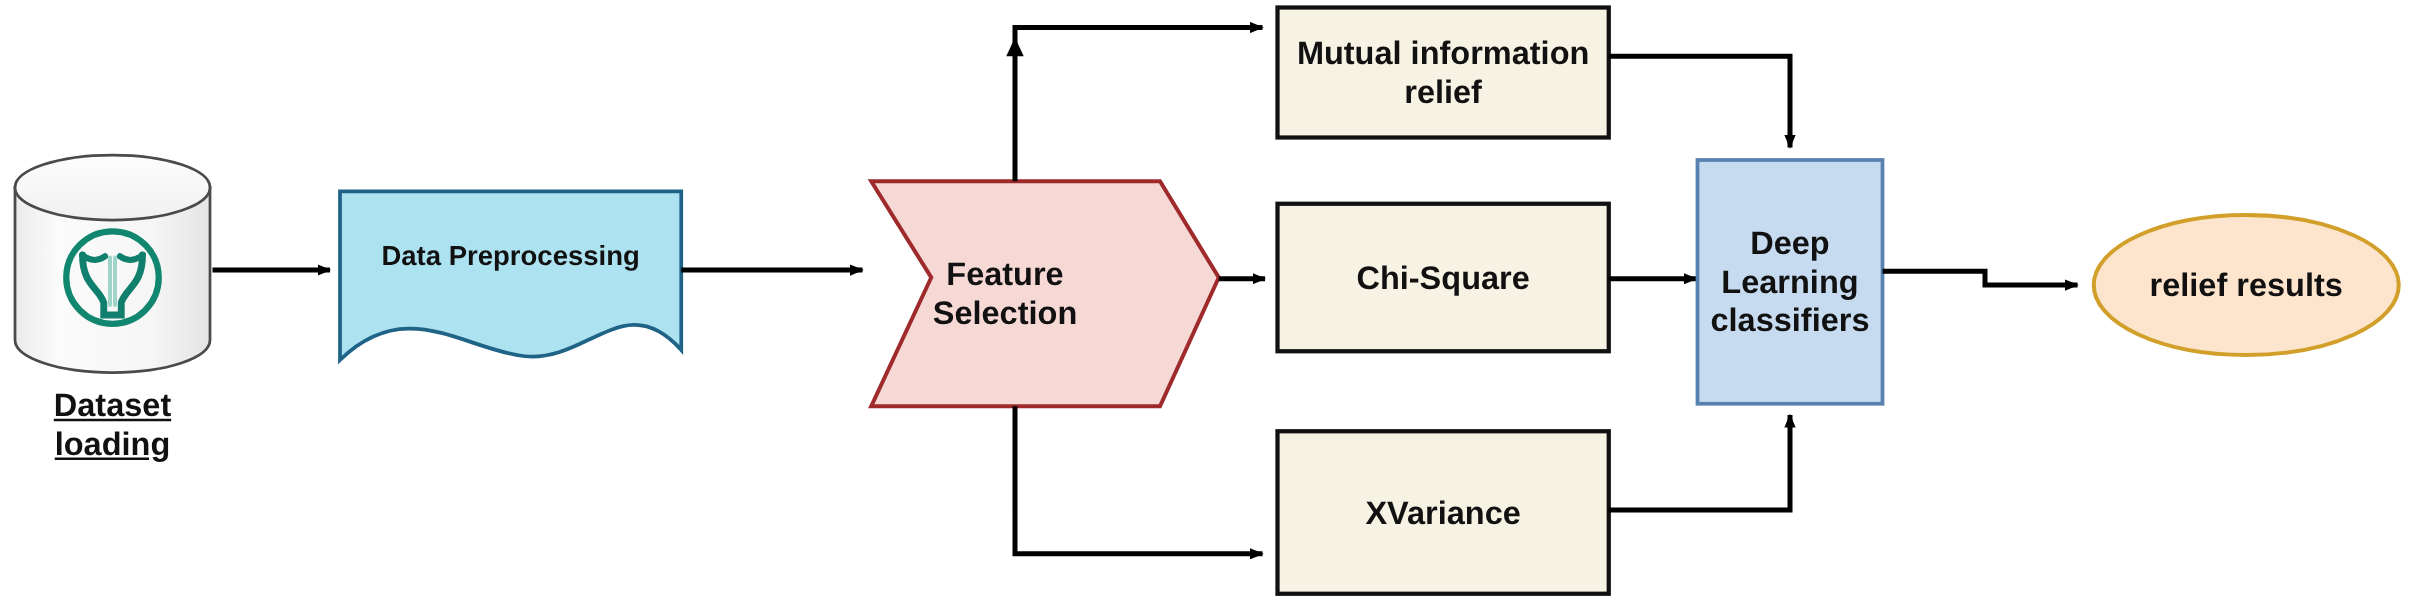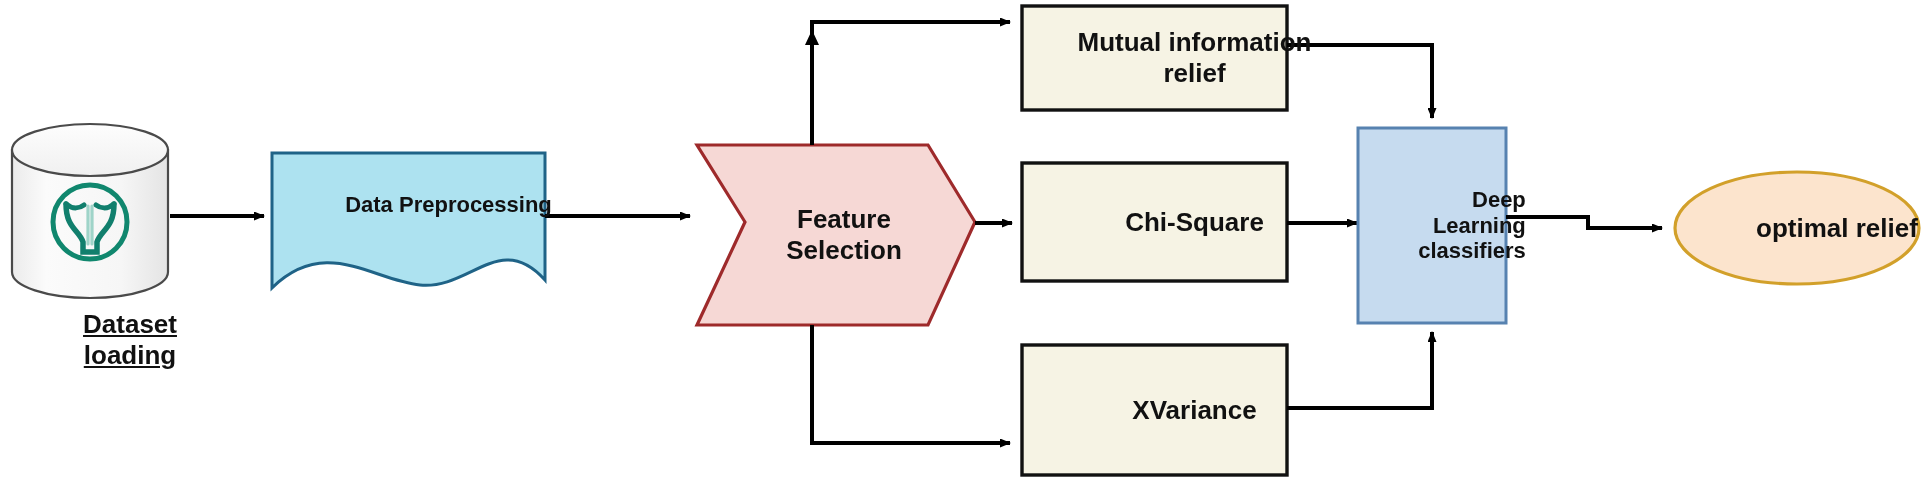--- a/index.html
+++ b/index.html
@@ -26,26 +26,25 @@
     position: absolute;
     display: flex;
     align-items: center;
     justify-content: center;
     text-align: center;
     font-weight: bold;
     color: #111111;
     line-height: 1.18;
     pointer-events: none;
     white-space: pre-line;
-    margin-left: 40px;
   }
   .lbl-preprocessing { font-size: 22px; }
   .lbl-feature       { font-size: 26px; }
   .lbl-method        { font-size: 26px; }
-  .lbl-dl            { font-size: 22px; text-align: right; }
+  .lbl-dl            { font-size: 26px; }
   .lbl-optimal       { font-size: 26px; }
   .lbl-dataset       { font-size: 26px; text-decoration: underline; }
 </style>
 </head>
 <body>
 
 <div id="canvas">
 
   <svg id="flow-svg" viewBox="0 0 1930 482" xmlns="http://www.w3.org/2000/svg">
     <defs>
@@ -127,15 +126,15 @@
 relief</div>
 
   <div class="node-label lbl-method" style="left:1022px; top:163px; width:265px; height:118px;">Chi-Square</div>
 
   <div class="node-label lbl-method" style="left:1022px; top:345px; width:265px; height:130px;">XVariance</div>
 
   <div class="node-label lbl-dl" style="left:1358px; top:128px; width:148px; height:195px;">Deep
 Learning
 classifiers</div>
 
-  <div class="node-label lbl-optimal" style="left:1675px; top:198px; width:244px; height:60px;">optimal relief</div>
+  <div class="node-label lbl-optimal" style="left:1675px; top:198px; width:244px; height:60px;">relief results</div>
 
 </div>
 
 </body></html>

